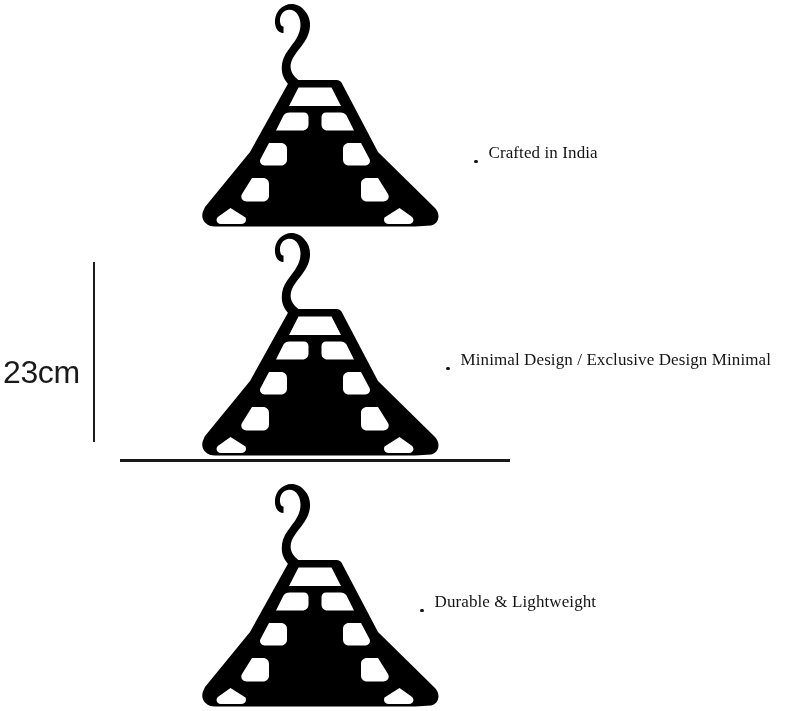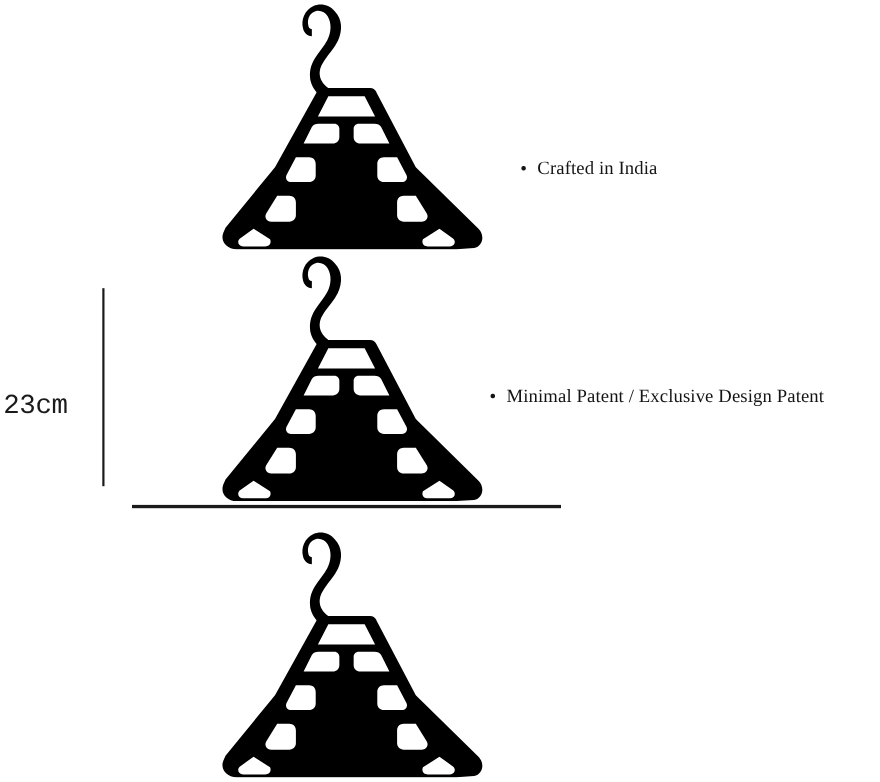--- a/index.html
+++ b/index.html
@@ -25,21 +25,21 @@
   }
   .hanger svg { display: block; width: 100%; height: 100%; }
   #hanger-1 { top: 2px; }
   #hanger-2 { top: 231px; }
   #hanger-3 { top: 482px; }
 
   
   .feature-label {
     position: absolute;
     display: flex;
-    align-items: center;
+    align-items: flex-end;
     white-space: nowrap;
     font-family: "Liberation Serif", serif;
     font-size: 17px;
     color: #141414;
     letter-spacing: 0.1px;
   }
   .feature-bullet {
     display: inline-block;
     width: 3.5px;
     height: 3.5px;
@@ -64,22 +64,22 @@
   .dim-line-horizontal {
     position: absolute;
     left: 120px;
     top: 459px;
     width: 390px;
     height: 3px;
     background: #1a1a1a;
   }
   .dim-text {
     position: absolute;
-    font-family: Liberation Mono, monospace;
-    font-size: 25px;
+    font-family: Liberation Sans, sans-serif;
+    font-size: 32px;
     color: #1a1a1a;
     letter-spacing: -0.4px;
     white-space: nowrap;
   }
   #dim-height-text { left: 3px; top: 354px; }
   #dim-width-text  { left: 129px; top: 470px; }
 </style>
 </head>
 <body>
 
@@ -123,21 +123,21 @@
                  M266 141 L254 141 C250.5 141 248 143.5 248 147 L248 157.5 C248 161 250.5 163.5 254 163.5 L270.5 163.5 C274 163.5 276 160 274.5 157 Z
                  M157 176 L147 192 C145 195.5 147.5 199.5 151.5 199.5 L168 199.5 C171.5 199.5 174 197 174 193.5 L174 182 C174 178.5 171.5 176 168 176 Z
                  M283 176 L272 176 C268.5 176 266 178.5 266 182 L266 193.5 C266 197 268.5 199.5 272 199.5 L288.5 199.5 C292.5 199.5 295 195.5 293 192 Z
                  M135.5 206 L123.5 214.5 C120 217 121.5 222 126 222 L146 222 C150 222 152 219 150.5 215.5 Z
                  M304.5 206 L289.5 215.5 C288 219 290 222 294 222 L314 222 C318.5 222 320 217 316.5 214.5 Z"></path>
       </g>
     </svg>
   </div>
   <div class="feature-label" id="feature-2">
     <span class="feature-bullet"></span>
-    <span>Minimal Patent / Exclusive Design Patent</span>
+    <span>Minimal Design / Exclusive Design Minimal</span>
   </div>
 
   <div class="hanger" id="hanger-3">
     <svg viewBox="0 0 440 225" xmlns="http://www.w3.org/2000/svg" aria-hidden="true">
       <g fill="#000000">
         <path d="M209.5 8.5 C205 2.5 196.5 0.5 190 3.5 C182 7 178.5 16 180.5 24 C181.5 28.5 185 31 188.5 31 L188.5 24.5 C186.5 24.5 185.5 23 185.2 20.8 C184 14.5 187.5 9 192.5 8 C196.6 7.2 200.8 9.2 203 13 C206.6 19.2 206.2 27.5 202.5 34.5 C199.4 40.4 195.5 44.5 192.2 49.5 C188.5 55 186.5 60.5 186.8 67.5 C187 74 190.5 80 195.5 84.5 L204 78.5 C200 75.5 196.5 71.5 195.8 66.8 C195 61.2 197.2 56.8 200.5 52 C204.2 46.6 208.8 42 212 35.5 C216.8 25.8 216 15.2 209.5 8.5 Z"></path>
       </g>
       <g fill="#000000" fill-rule="evenodd">
         <path d="M198.5 78 L241.5 78 C244 78 246 79.5 247 81.5 L247 81.5 L247.5 82.5 L283 150 L340 206 C346 212 344 222 336 223.5 L320 224.5 L120 224.5 C111 224.5 105 217 108 209.5 L110 205 L155 150 L192.5 82.5 C194 79.5 196 78 198.5 78 Z
                  M220 85.5 L203.5 85.5 L194 104 L246 104 L236.5 85.5 Z
@@ -145,19 +145,23 @@
                  M251.5 113.5 C250.2 111.5 248.2 110.5 245.5 110.5 L231 110.5 C228.5 110.5 226.5 112.5 226.5 115 L226.5 122.5 C226.5 126 229 128.5 232.5 128.5 L259 128.5 Z
                  M174 141 L165.5 157 C164 160 166 163.5 169.5 163.5 L186 163.5 C189.5 163.5 192 161 192 157.5 L192 147 C192 143.5 189.5 141 186 141 Z
                  M266 141 L254 141 C250.5 141 248 143.5 248 147 L248 157.5 C248 161 250.5 163.5 254 163.5 L270.5 163.5 C274 163.5 276 160 274.5 157 Z
                  M157 176 L147 192 C145 195.5 147.5 199.5 151.5 199.5 L168 199.5 C171.5 199.5 174 197 174 193.5 L174 182 C174 178.5 171.5 176 168 176 Z
                  M283 176 L272 176 C268.5 176 266 178.5 266 182 L266 193.5 C266 197 268.5 199.5 272 199.5 L288.5 199.5 C292.5 199.5 295 195.5 293 192 Z
                  M135.5 206 L123.5 214.5 C120 217 121.5 222 126 222 L146 222 C150 222 152 219 150.5 215.5 Z
                  M304.5 206 L289.5 215.5 C288 219 290 222 294 222 L314 222 C318.5 222 320 217 316.5 214.5 Z"></path>
       </g>
     </svg>
   </div>
+  <div class="feature-label" id="feature-3">
+    <span class="feature-bullet"></span>
+    <span>Durable &amp; Lightweight</span>
+  </div>
 
   <div class="dim-line-vertical"></div>
   <div class="dim-text" id="dim-height-text">23cm</div>
 
   <div class="dim-line-horizontal"></div>
 
 </div>
 
 </body></html>

